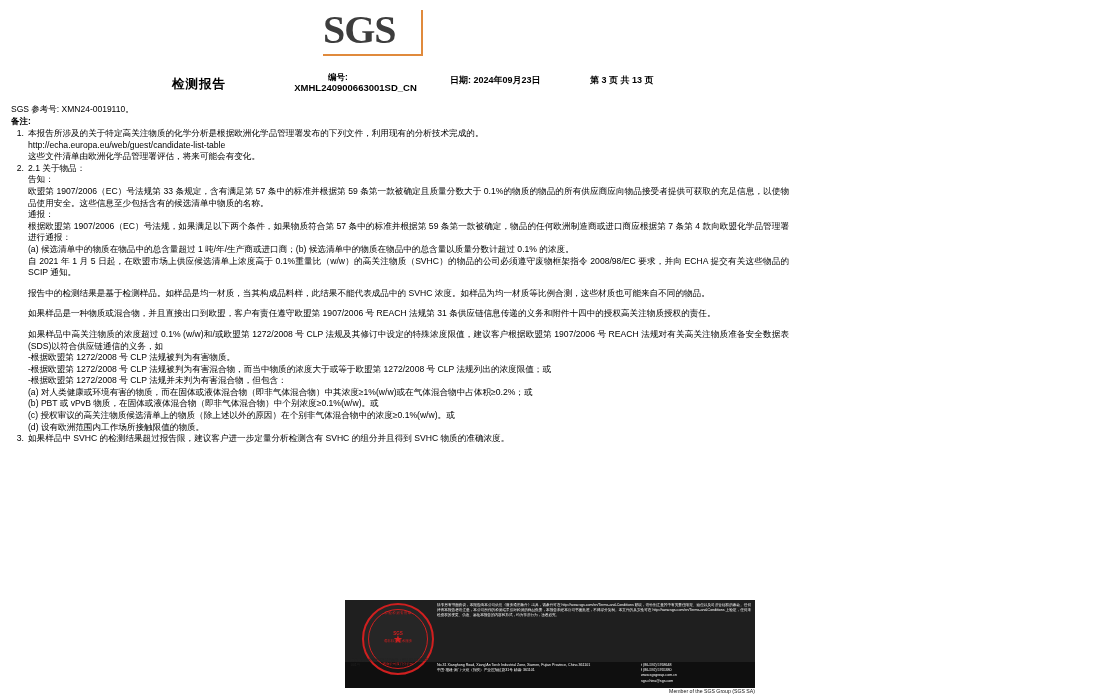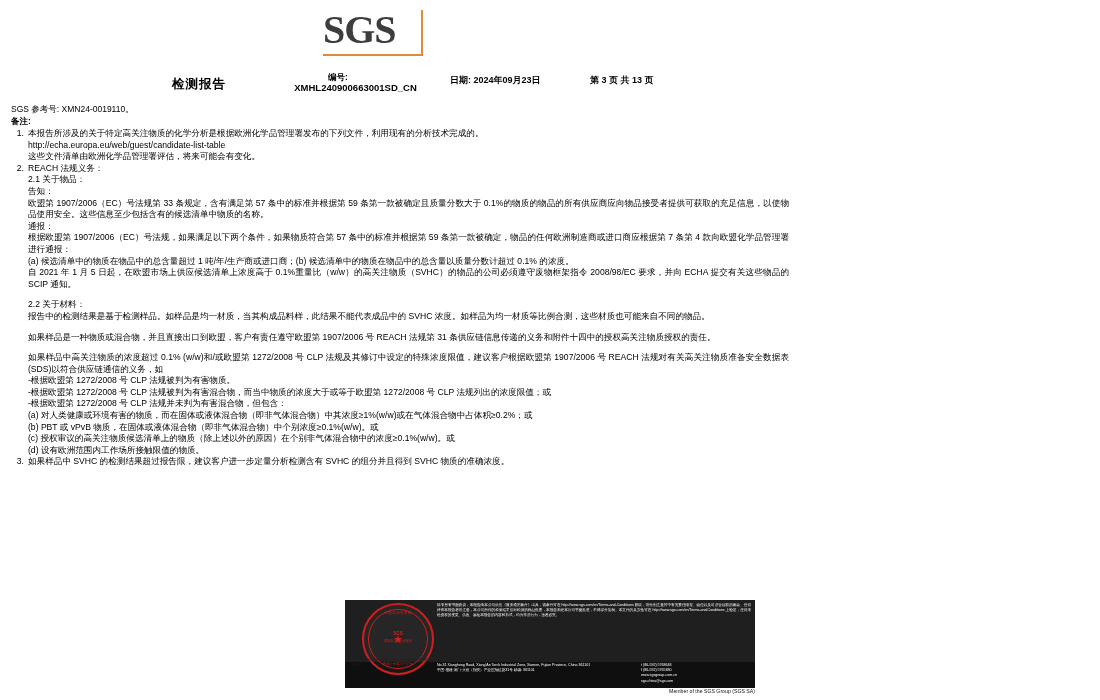--- a/index.html
+++ b/index.html
@@ -285,30 +285,28 @@
 
     <div class="num-item">
       <span class="num">1.</span>
       <p class="p">本报告所涉及的关于特定高关注物质的化学分析是根据欧洲化学品管理署发布的下列文件，利用现有的分析技术完成的。</p>
       <p class="p indent-link">http://echa.europa.eu/web/guest/candidate-list-table</p>
       <p class="p">这些文件清单由欧洲化学品管理署评估，将来可能会有变化。</p>
     </div>
 
     <div class="num-item">
       <span class="num">2.</span>
-      <p class="p">REACH 法规义务：</p>
       <p class="p">2.1 关于物品：</p>
       <p class="p">告知：</p>
       <p class="p">欧盟第 1907/2006（EC）号法规第 33 条规定，含有满足第 57 条中的标准并根据第 59 条第一款被确定且质量分数大于 0.1%的物质的物品的所有供应商应向物品接受者提供可获取的充足信息，以使物品使用安全。这些信息至少包括含有的候选清单中物质的名称。</p>
       <p class="p">通报：</p>
       <p class="p">根据欧盟第 1907/2006（EC）号法规，如果满足以下两个条件，如果物质符合第 57 条中的标准并根据第 59 条第一款被确定，物品的任何欧洲制造商或进口商应根据第 7 条第 4 款向欧盟化学品管理署进行通报：</p>
       <p class="p">(a) 候选清单中的物质在物品中的总含量超过 1 吨/年/生产商或进口商；(b) 候选清单中的物质在物品中的总含量以质量分数计超过 0.1% 的浓度。</p>
       <p class="p">自 2021 年 1 月 5 日起，在欧盟市场上供应候选清单上浓度高于 0.1%重量比（w/w）的高关注物质（SVHC）的物品的公司必须遵守废物框架指令 2008/98/EC 要求，并向 ECHA 提交有关这些物品的 SCIP 通知。</p>
       <div class="gap"></div>
-      <p class="p">2.2 关于材料：</p>
       <p class="p">报告中的检测结果是基于检测样品。如样品是均一材质，当其构成品料样，此结果不能代表成品中的 SVHC 浓度。如样品为均一材质等比例合测，这些材质也可能来自不同的物品。</p>
       <div class="gap"></div>
       <p class="p">如果样品是一种物质或混合物，并且直接出口到欧盟，客户有责任遵守欧盟第 1907/2006 号 REACH 法规第 31 条供应链信息传递的义务和附件十四中的授权高关注物质授权的责任。</p>
       <div class="gap"></div>
       <p class="p">如果样品中高关注物质的浓度超过 0.1% (w/w)和/或欧盟第 1272/2008 号 CLP 法规及其修订中设定的特殊浓度限值，建议客户根据欧盟第 1907/2006 号 REACH 法规对有关高关注物质准备安全数据表(SDS)以符合供应链通信的义务，如</p>
       <p class="p">-根据欧盟第 1272/2008 号 CLP 法规被判为有害物质。</p>
       <p class="p">-根据欧盟第 1272/2008 号 CLP 法规被判为有害混合物，而当中物质的浓度大于或等于欧盟第 1272/2008 号 CLP 法规列出的浓度限值；或</p>
       <p class="p">-根据欧盟第 1272/2008 号 CLP 法规并未判为有害混合物，但包含：</p>
       <p class="p">(a) 对人类健康或环境有害的物质，而在固体或液体混合物（即非气体混合物）中其浓度≥1%(w/w)或在气体混合物中占体积≥0.2%；或</p>
       <p class="p">(b) PBT 或 vPvB 物质，在固体或液体混合物（即非气体混合物）中个别浓度≥0.1%(w/w)。或</p>

